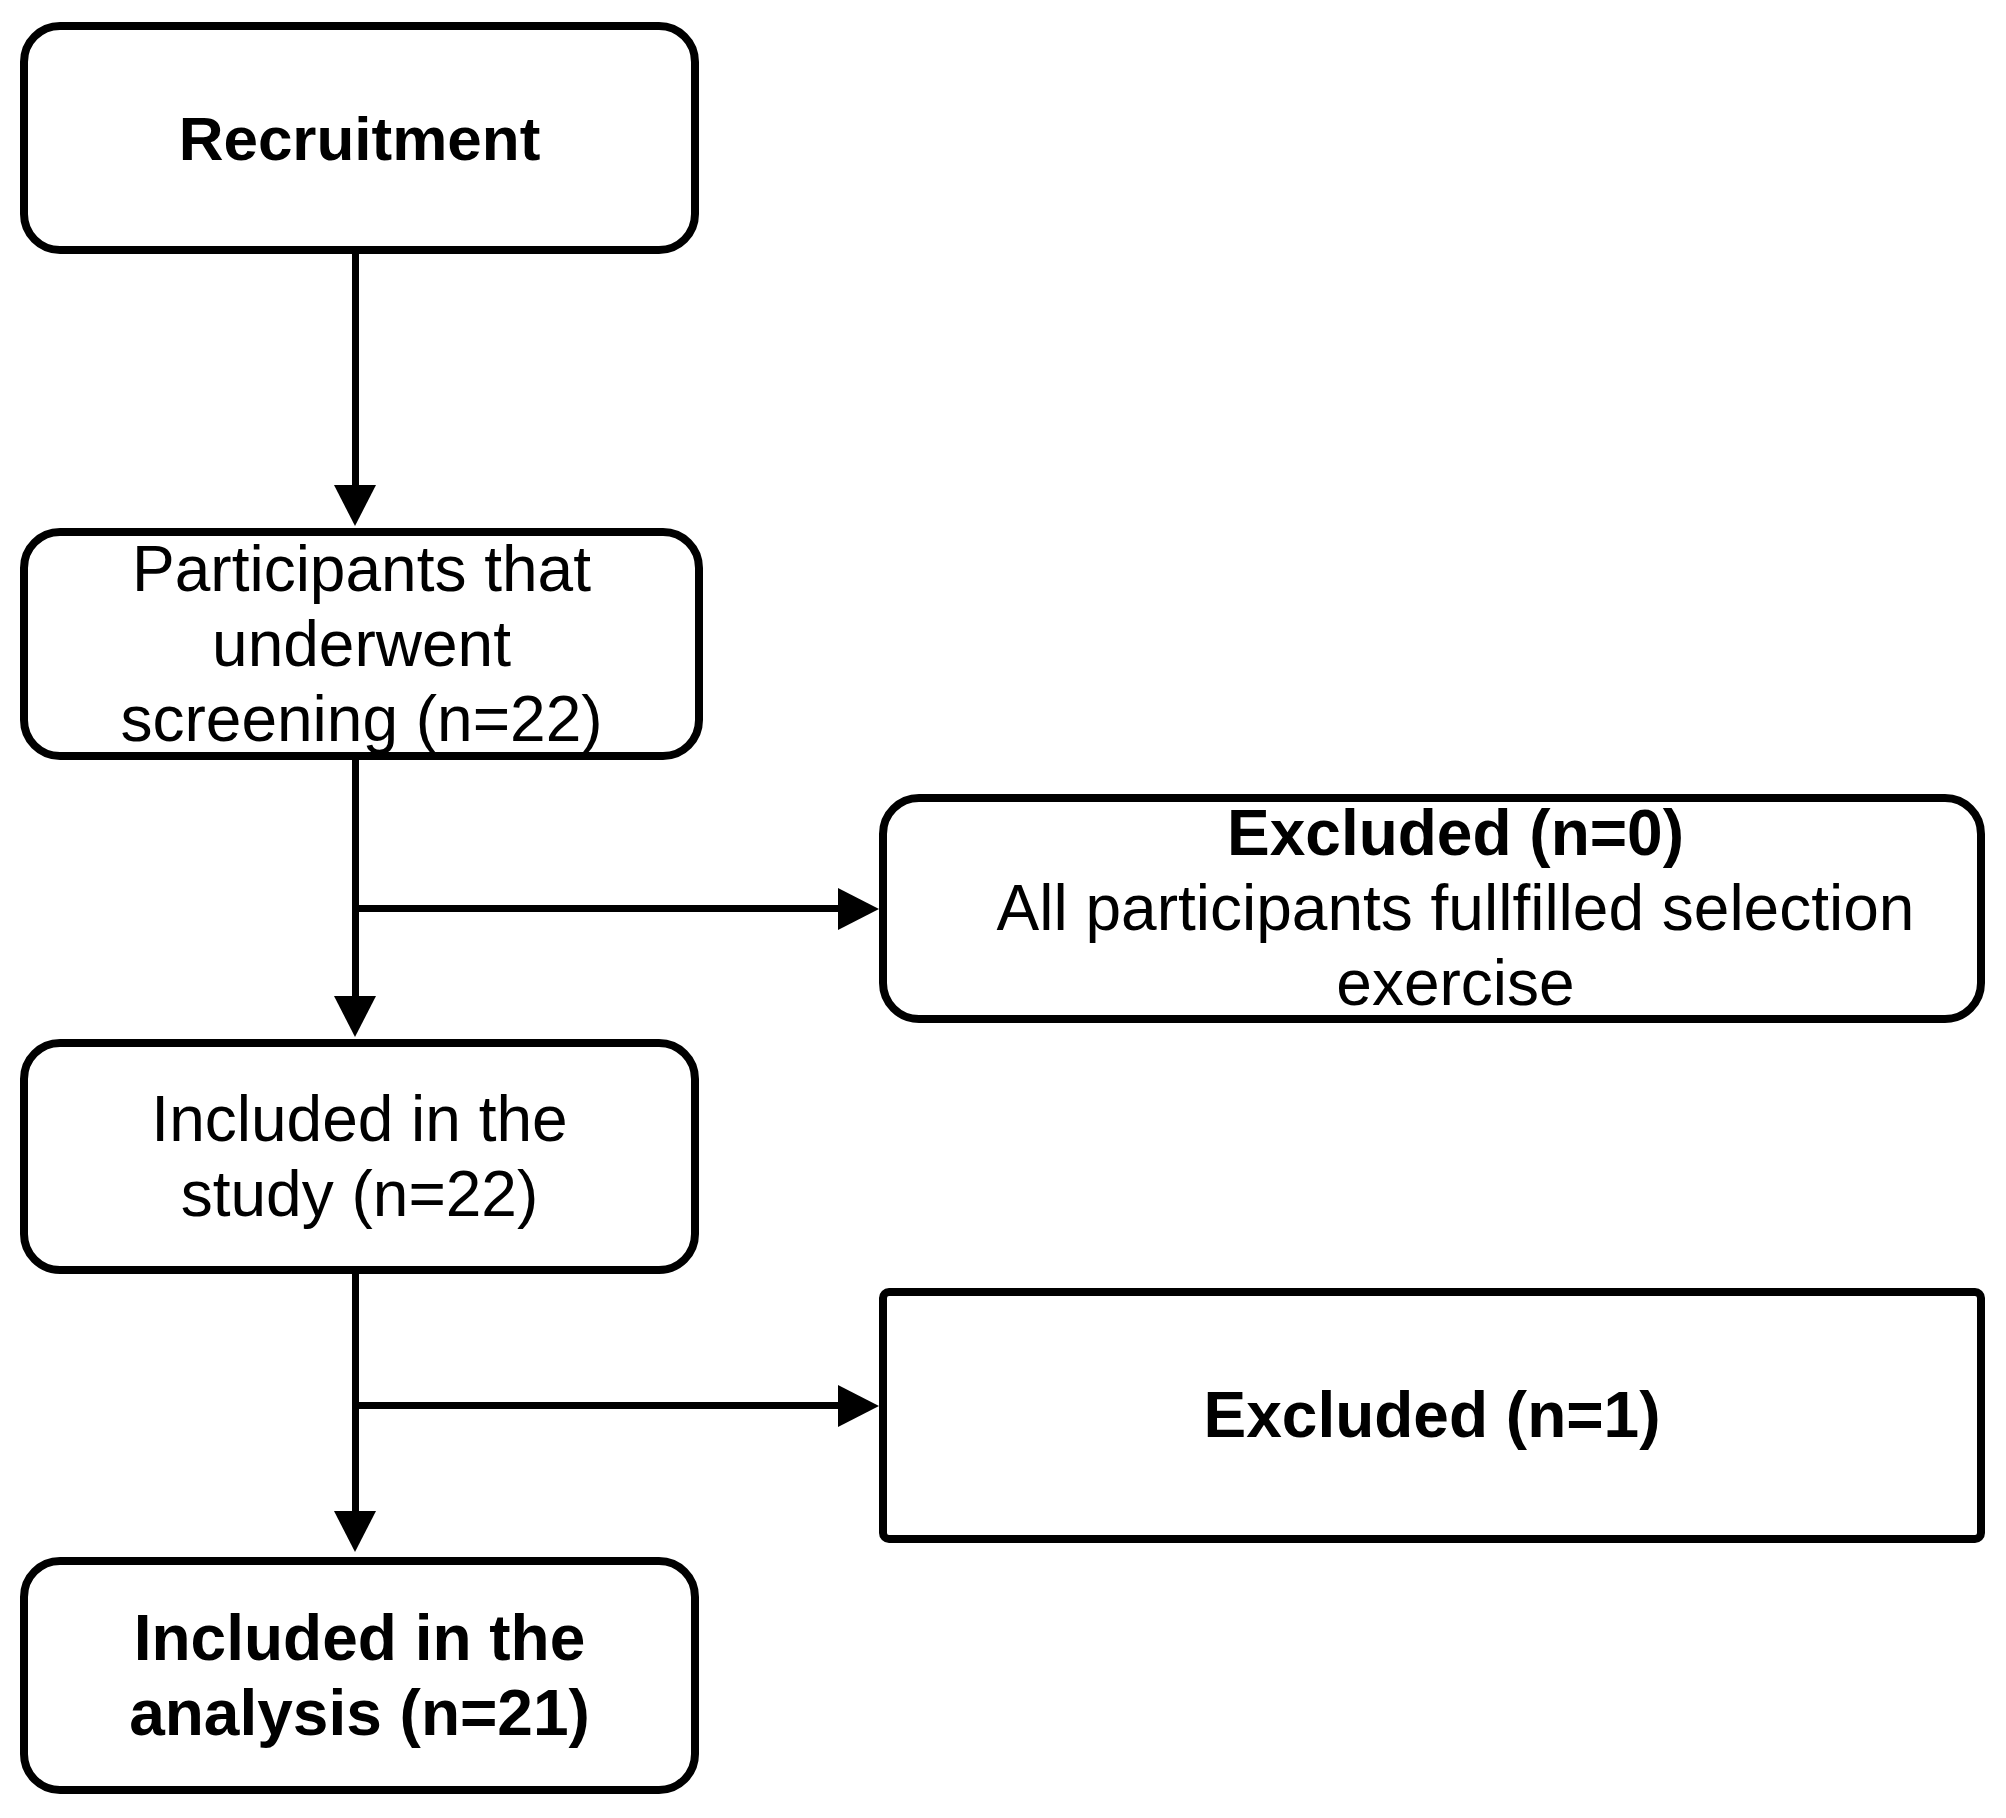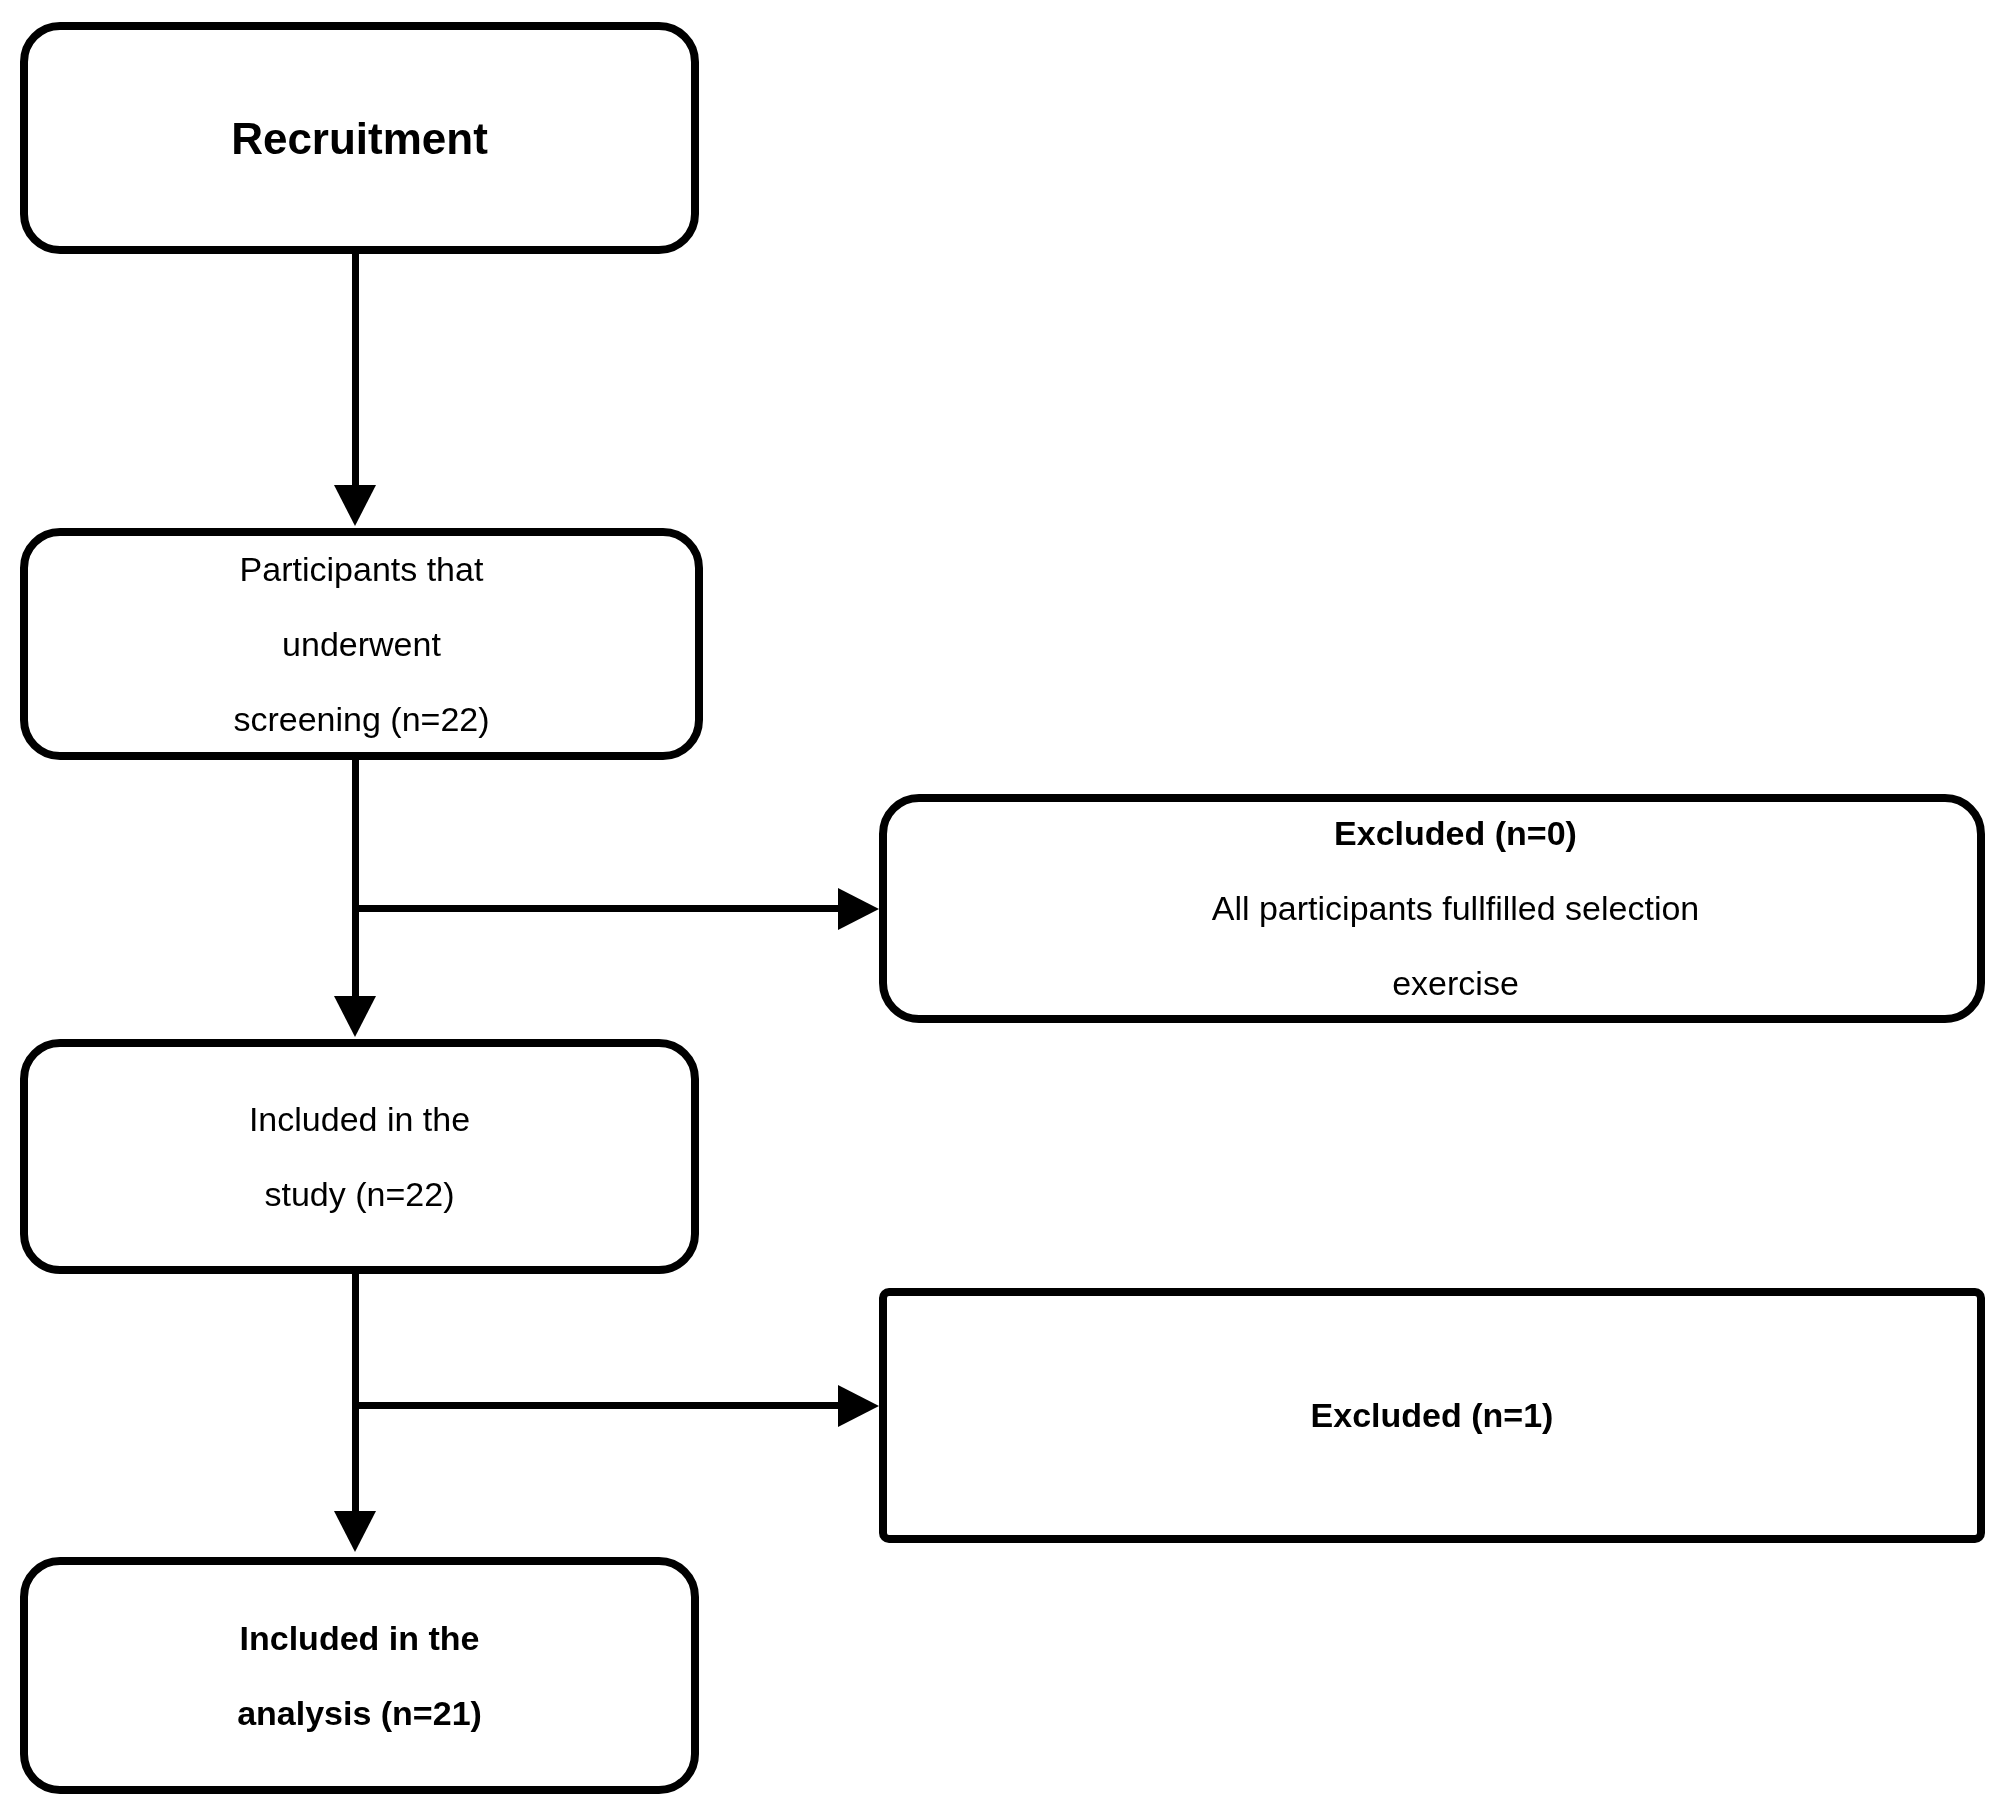--- a/index.html
+++ b/index.html
@@ -19,26 +19,26 @@
     border-radius: 40px;
     background: #ffffff;
     display: flex;
     flex-direction: column;
     align-items: center;
     justify-content: center;
     text-align: center;
   }
   .txt {
     white-space: pre-line;
-    font-size: 34px;
+    font-size: 64px;
     line-height: 75px;
     color: #000000;
   }
   .txt.bold { font-weight: bold; }
-  .node-recruitment .txt { font-size: 44px; font-weight: bold; text-align: right; }
+  .node-recruitment .txt { font-size: 62px; font-weight: bold; text-align: right; }
   .vline { position: absolute; width: 7.1px; background: #000000; }
   .hline { position: absolute; height: 7.1px; background: #000000; }
   .arrow-down {
     position: absolute; width: 0; height: 0;
     border-left: 21.3px solid transparent;
     border-right: 21.3px solid transparent;
     border-top: 41px solid #000000;
   }
   .arrow-right {
     position: absolute; width: 0; height: 0;

